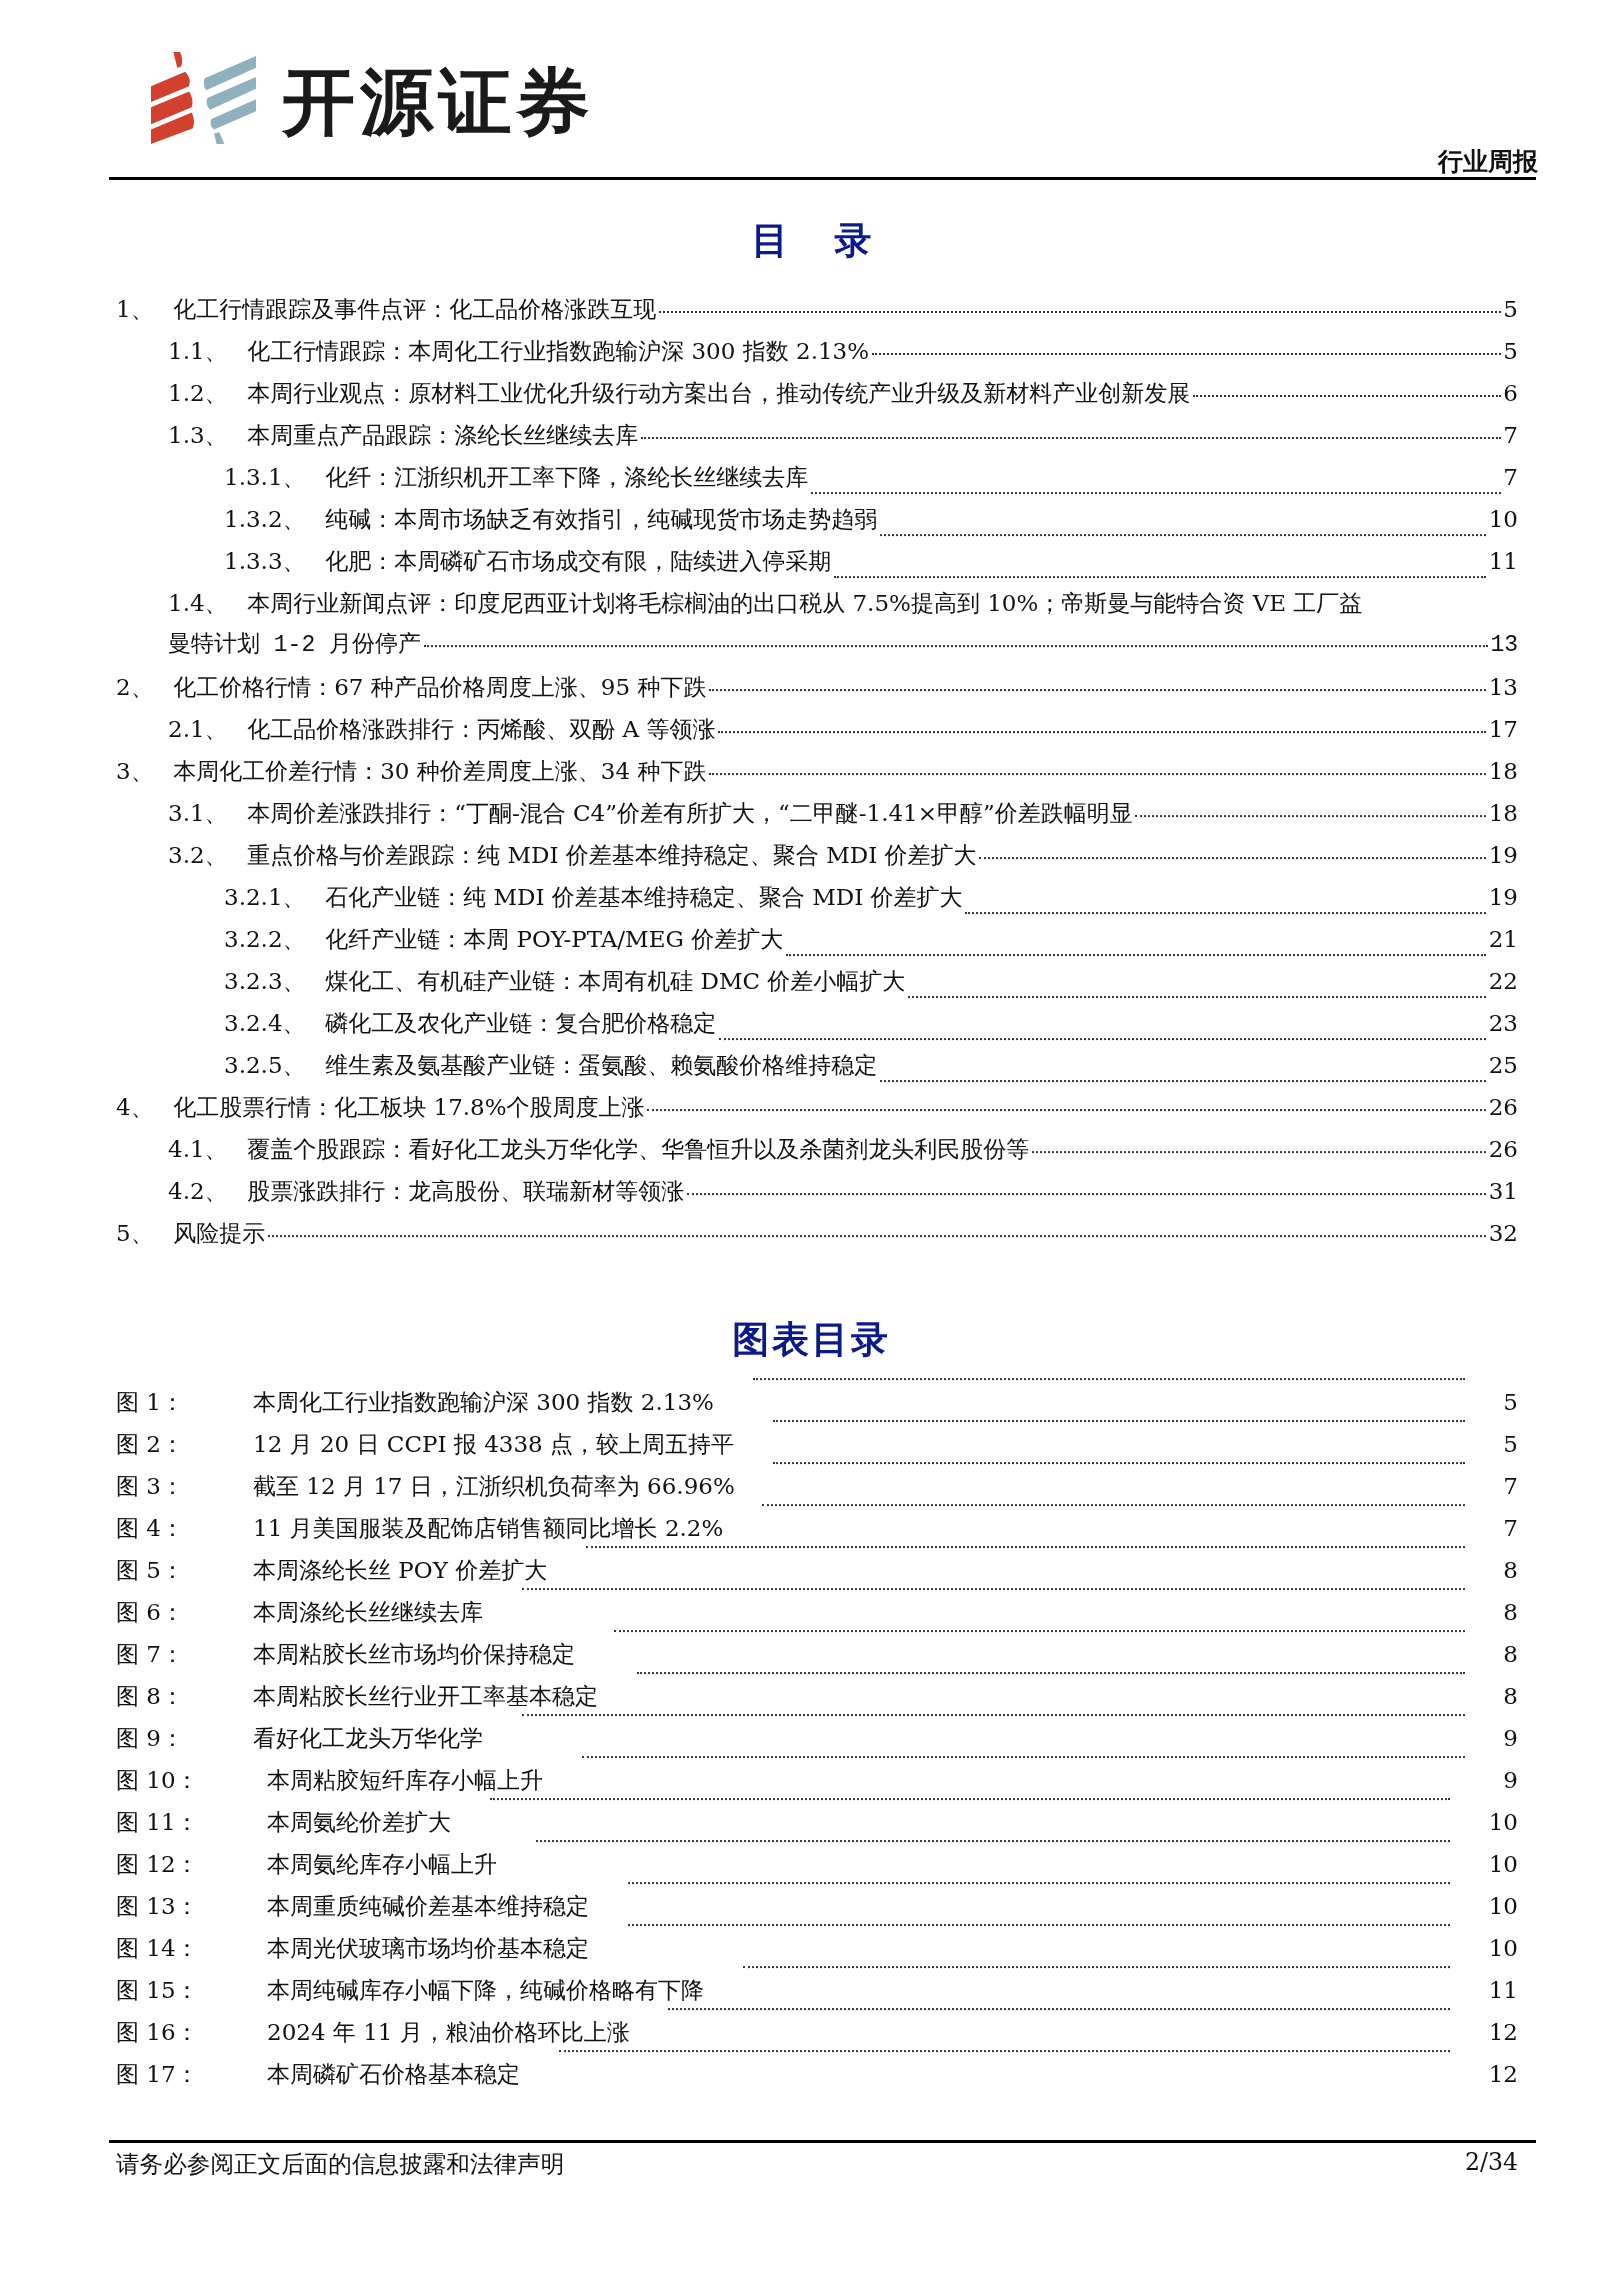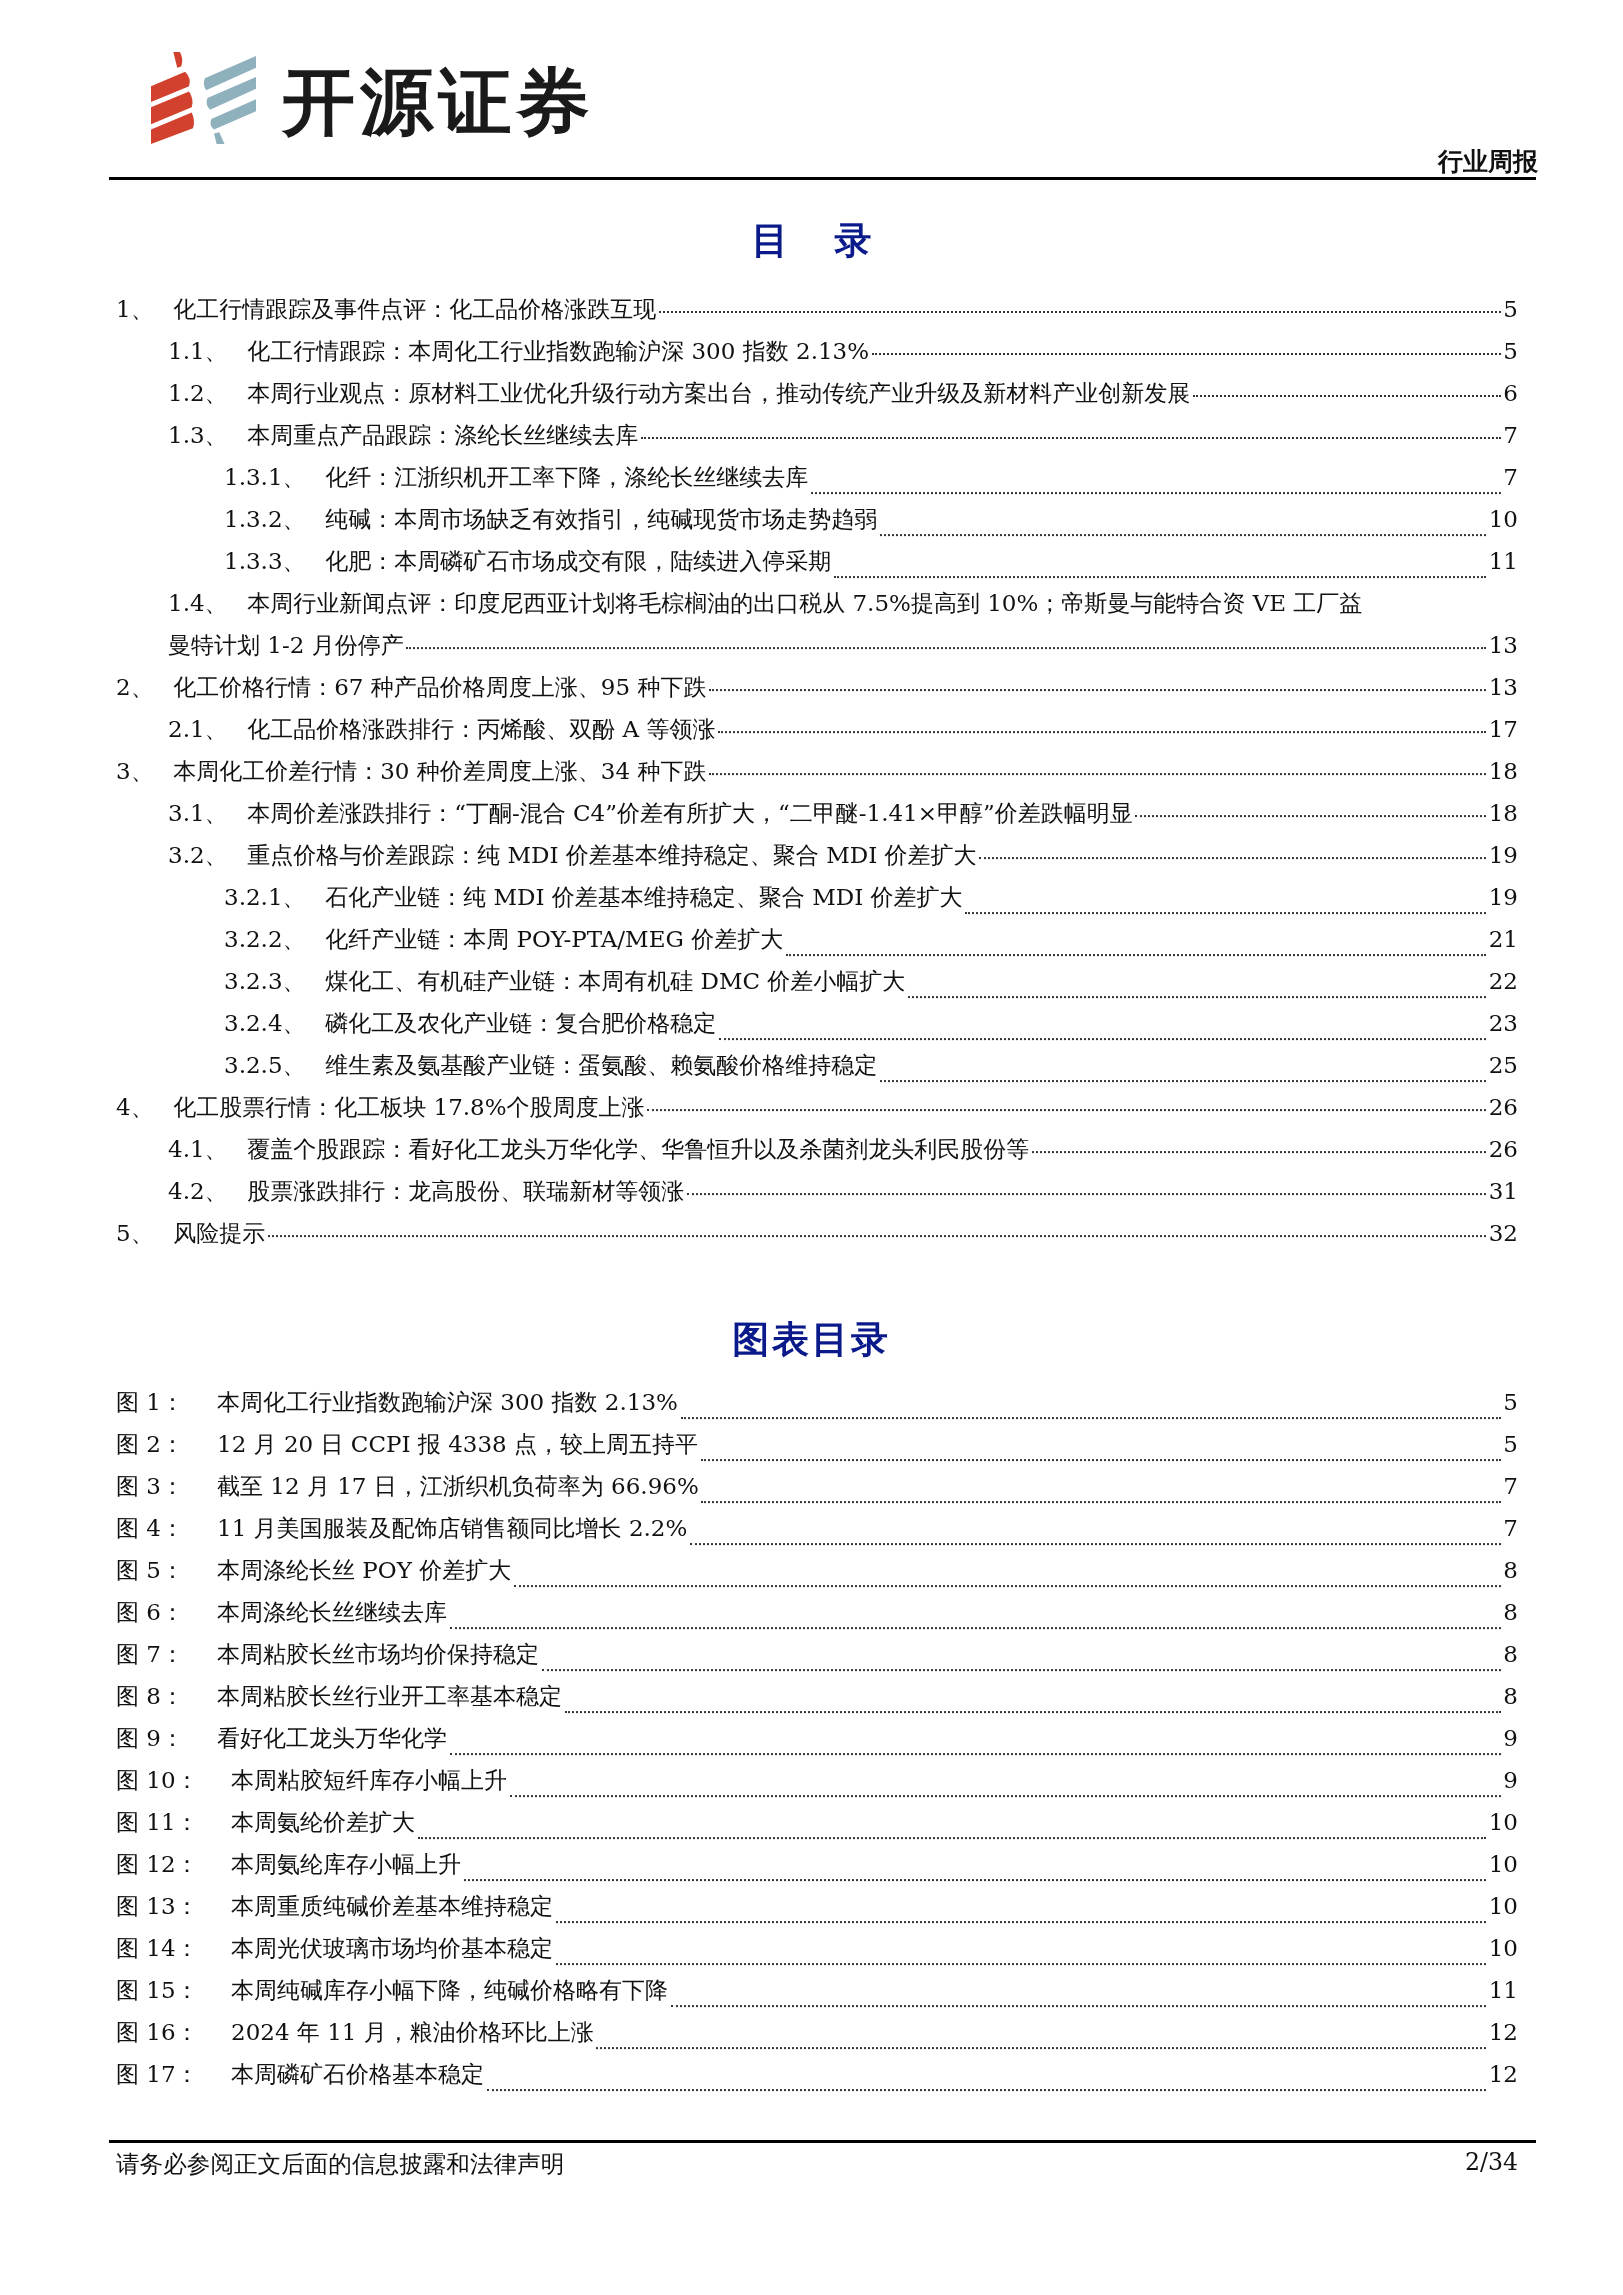--- a/index.html
+++ b/index.html
@@ -14,29 +14,29 @@
   .header-rule { position: absolute; left: 109px; right: 87px; top: 177px; height: 2.6px; background: #000; }
 
   .toc-title { position: absolute; left: 0; right: 0; top: 216px; text-align: center; font-family: "DejaVu Sans", sans-serif; font-weight: bold; font-size: 37px; color: #0b1a8a; letter-spacing: 46px; padding-left: 46px; }
   .fig-title { position: absolute; left: 0; right: 0; top: 1315px; text-align: center; font-family: "DejaVu Sans", sans-serif; font-weight: bold; font-size: 37px; color: #0b1a8a; letter-spacing: 2.6px; }
 
   .toc { position: absolute; left: 116px; right: 105px; top: 288px; }
   .toc-row { display: flex; align-items: baseline; height: 42px; font-size: 23px; line-height: 42px; white-space: nowrap; }
   .toc-row.l1 { padding-left: 0; }
   .toc-row.l2 { padding-left: 52px; }
   .toc-row.l3 { padding-left: 108px; align-items: flex-end; }
-  .toc-row.cont { padding-left: 52px; }
+  .toc-row.cont { padding-left: 52px; font-family: Liberation Mono, monospace; }
   .num { margin-right: 19.6px; }
   .txt { overflow: hidden; }
   .dots { flex: 1; overflow: hidden; margin: 0 2.6px; position: relative; height: 0.7px; top: 0; border-bottom: 2px dotted #333; transform: translateY(-3.9px); }
   .pg { min-width: 13px; text-align: right; }
   .no-dots .dots { border-bottom: none; }
 
   .figs { position: absolute; left: 116px; right: 105px; top: 1381px; }
-  .fig-row { display: flex; align-items: flex-end; height: 42px; font-size: 23px; line-height: 42px; white-space: nowrap; }
+  .fig-row { display: flex; align-items: flex-start; height: 42px; font-size: 23px; line-height: 42px; white-space: nowrap; gap: 36px; }
   .fig-label { width: 101px; flex: none; }
   .fig-label.wide { width: 115px; }
 
   .footer-rule { position: absolute; left: 109px; right: 87px; top: 2140px; height: 3.3px; background: #000; }
   .footer-left { position: absolute; left: 116px; top: 2148px; font-size: 23.6px; }
   .footer-right { position: absolute; right: 105px; top: 2148px; font-size: 23.6px; }
 </style>
 </head>
 <body>
 

